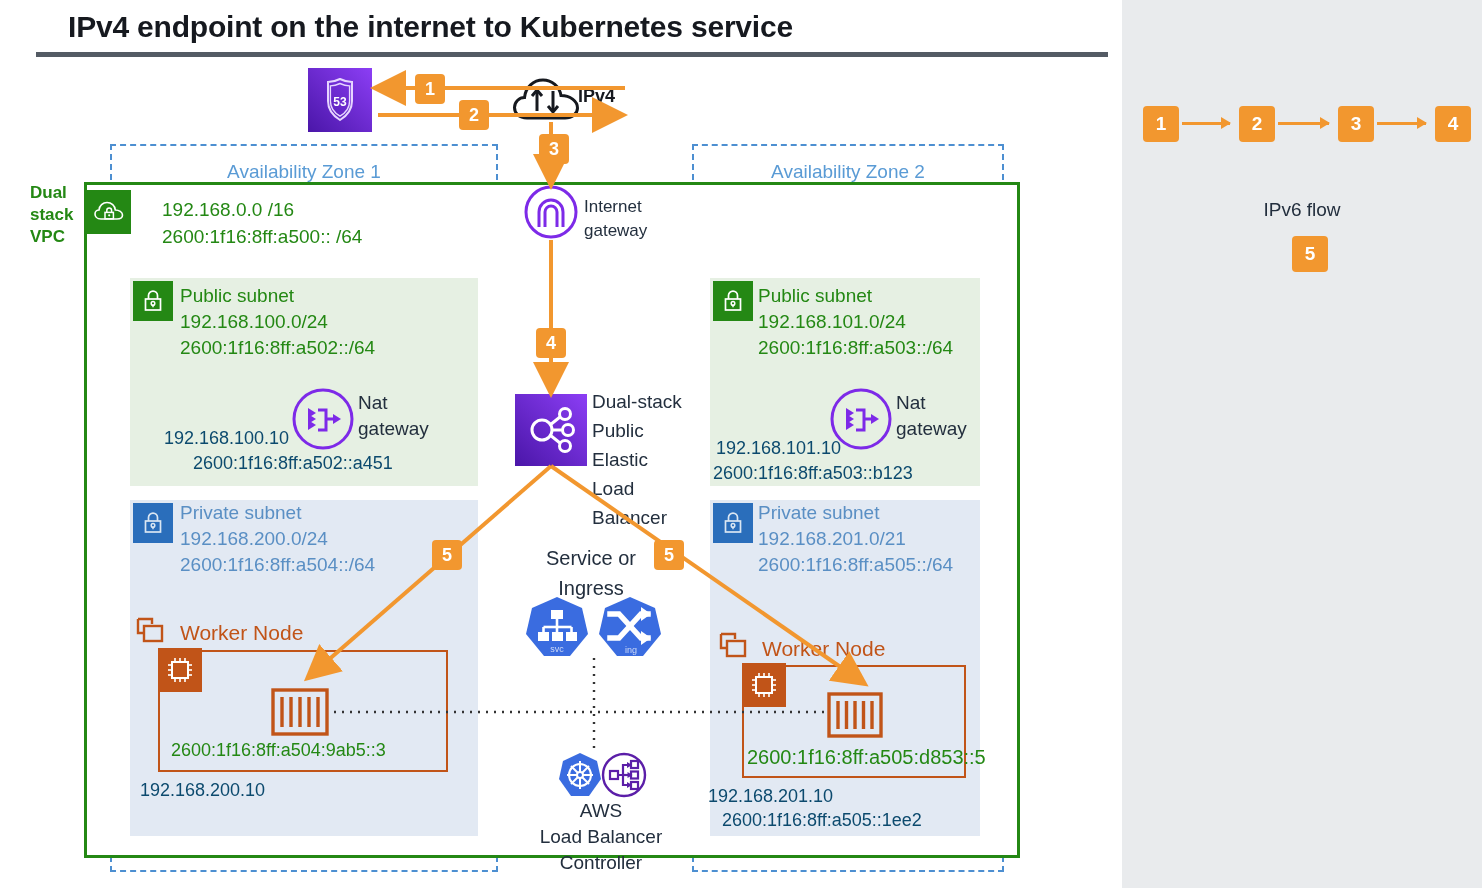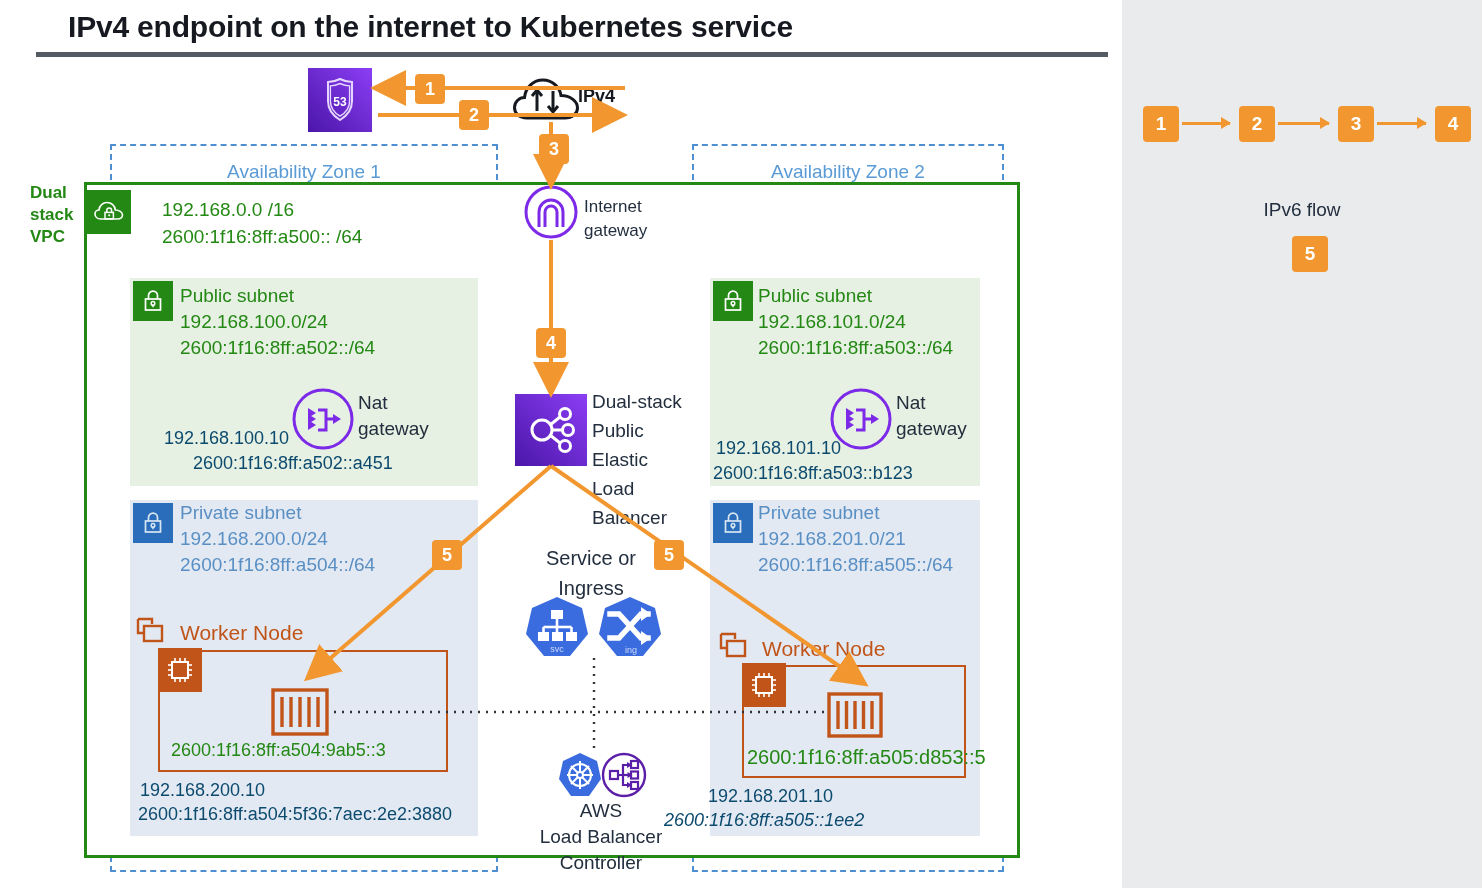--- a/index.html
+++ b/index.html
@@ -293,21 +293,20 @@
         <line x1="11" y1="9" x2="11" y2="39"></line>
           <line x1="20" y1="9" x2="20" y2="39"></line>
         <line x1="29" y1="9" x2="29" y2="39"></line>
           <line x1="38" y1="9" x2="38" y2="39"></line>
         <line x1="47" y1="9" x2="47" y2="39"></line>
       </g>
     </svg>
   </div>
   <div class="pod-ip" style="left:171px;top:740px;">2600:1f16:8ff:a504:9ab5::3</div>
   <div class="ip-green" style="left:140px;top:778px;">192.168.200.10</div>
-  <div class="ip-green" style="left:138px;top:802px;">2600:1f16:8ff:a504:5f36:7aec:2e2:3880</div>
 
   <div class="subnet priv" id="priv2"></div>
   <div class="subnet-icon" style="left:713px;top:503px;background:#2a6ebb;">
     <svg width="22" height="24" viewBox="0 0 22 24">
       <rect x="3.5" y="10" width="15" height="11" fill="none" stroke="#d9e6f2" stroke-width="1.7"></rect>
       <path d="M6.5 10 V6.6 a4.5 4.5 0 0 1 9 0 V10" fill="none" stroke="#d9e6f2" stroke-width="1.7"></path>
       <circle cx="11" cy="14.4" r="1.8" fill="none" stroke="#d9e6f2" stroke-width="1.5"></circle>
       <line x1="11" y1="15.6" x2="11" y2="18.2" stroke="#d9e6f2" stroke-width="1.5"></line>
     </svg>
   </div>
@@ -351,21 +350,21 @@
         <line x1="11" y1="9" x2="11" y2="37"></line>
           <line x1="19.5" y1="9" x2="19.5" y2="37"></line>
         <line x1="28" y1="9" x2="28" y2="37"></line>
           <line x1="36.5" y1="9" x2="36.5" y2="37"></line>
         <line x1="45" y1="9" x2="45" y2="37"></line>
       </g>
     </svg>
   </div>
   <div class="pod-ip" style="left:747px;top:746px;font-size:20px;">2600:1f16:8ff:a505:d853::5</div>
   <div class="ip-green" style="left:708px;top:784px;">192.168.201.10</div>
-  <div class="ip-green" style="left:664px;top:808px;font-style:italic;">2600:1f16:8ff:a505::1ee2</div>
+  <div class="ip-green" style="left:722px;top:808px;">2600:1f16:8ff:a505::1ee2</div>
 
   <div id="r53">
     <svg width="64" height="64" viewBox="0 0 64 64">
       <defs>
         <linearGradient id="r53g" x1="0" y1="1" x2="1" y2="0">
           <stop offset="0" stop-color="#4a16a8"></stop>
             <stop offset="1" stop-color="#8c3ef5"></stop>
         </linearGradient>
       </defs>
       <rect width="64" height="64" fill="url(#r53g)"></rect>

